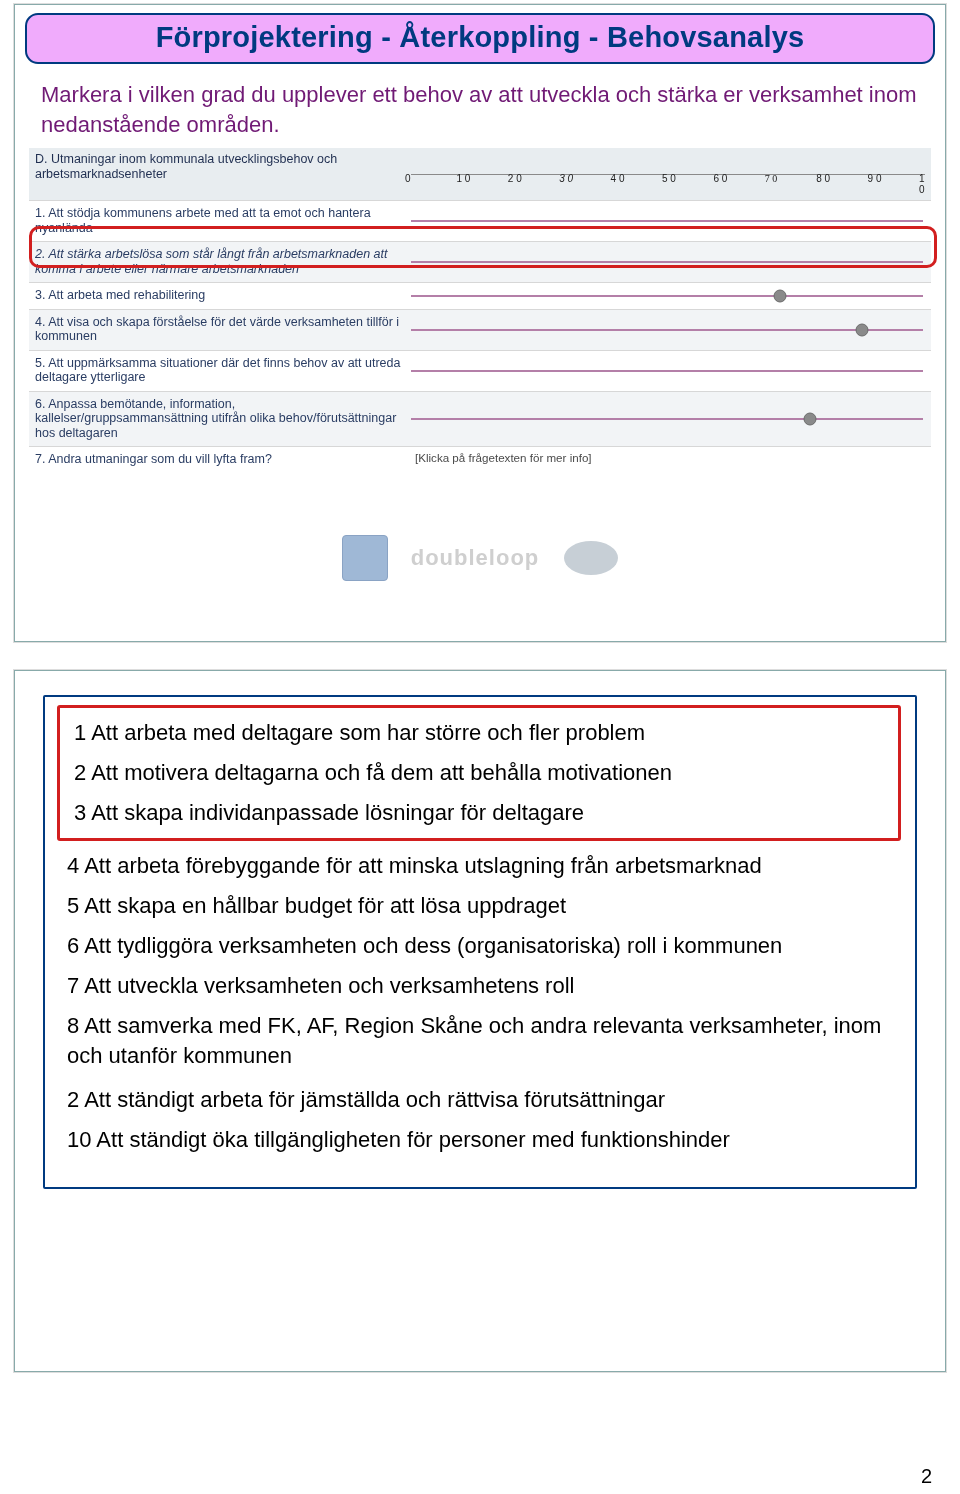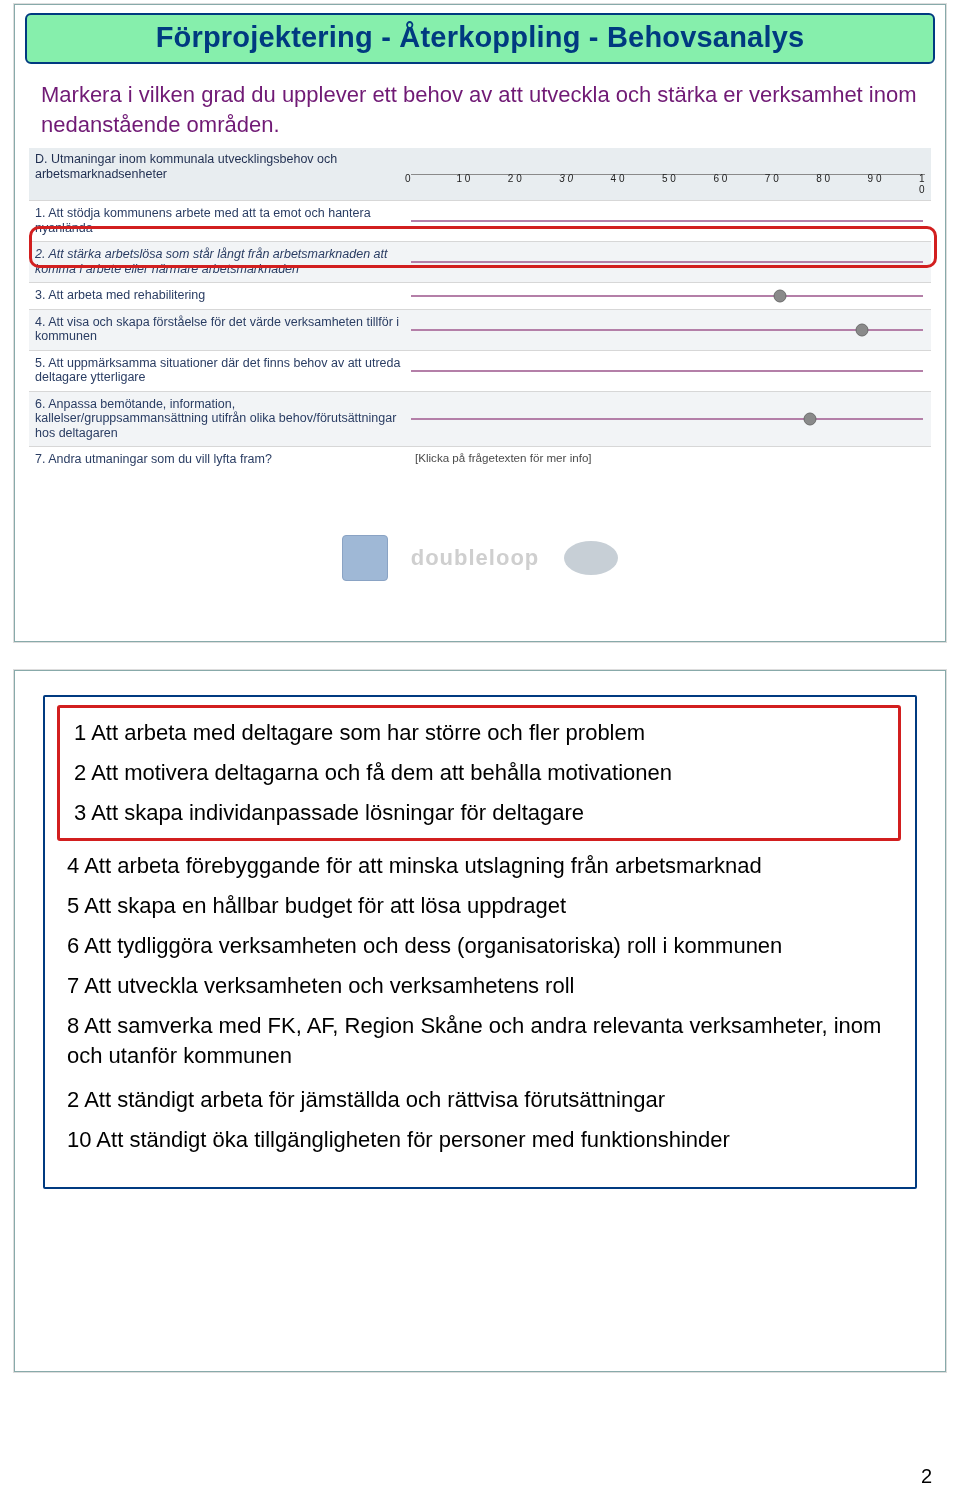--- a/index.html
+++ b/index.html
@@ -1,20 +1,20 @@
 <!DOCTYPE html>
 <html><head>
 <meta charset="utf-8">
 <style>
   html,body{margin:0;padding:0;background:#fff;font-family:Arial,Helvetica,sans-serif}
   .page{width:960px;margin:0 auto;position:relative;min-height:1494px;padding-top:4px}
   .slide{background:#fff;border:1px solid #8aa;margin:0 14px 28px 14px;box-shadow:0 0 0 1px #ddd;position:relative}
   .slide1{height:636px}
   .slide2{height:700px}
-  .titlebar{margin:8px 10px 10px 10px;border:2.5px solid #003a80;border-radius:6px;padding:6px 10px 8px 10px;background:#86efac}
+  .titlebar{margin:8px 10px 10px 10px;border:2.5px solid #003a80;border-radius:13px;padding:6px 10px 8px 10px;background:#f0abfc}
   .titlebar h1{margin:0;color:#003a80;font-size:29px;font-weight:bold;text-align:center;letter-spacing:.2px}
   .intro{margin:16px 20px 8px 26px;color:#701a75;font-size:22px;line-height:30px}
   .chartwrap{margin:8px 14px 0 14px;background:#fff;position:relative}
   .sectionD{background:#e8edf0;padding:4px 6px 8px 6px}
   .sectionD .dblock{width:370px;font-size:12.5px;color:#1f2e50;line-height:15px}
   .scalelabels{position:absolute;left:376px;right:6px;top:2px;color:#003a80;font-size:16px}
   .scalelabels .lab-left{float:left}
   .scalelabels .lab-right{float:right}
   .ticks{position:absolute;left:382px;right:6px;top:26px;height:14px;font-size:10px;color:#222;border-top:1px solid #8a8a8a}
   .ticks span{position:absolute;top:-2px;transform:translateX(-6px)}
@@ -60,21 +60,21 @@
           <span>Utmaningar inom kommunala utvecklingsbehov och arbetsmarknadsenheter</span>
         </div>
         <div class="ticks" id="ticks">
             <span style="left: 0%;">0</span>
             <span style="left: 10%;">1 0</span>
             <span style="left: 20%;">2 0</span>
             <span style="left: 30%; font-style: italic;">3 0</span>
             <span style="left: 40%;">4 0</span>
             <span style="left: 50%;">5 0</span>
             <span style="left: 60%;">6 0</span>
-            <span style="left: 70%;">7 0</span>
+            <span style="left: 70%; font-family: Liberation Serif, serif;">7 0</span>
             <span style="left: 80%;">8 0</span>
             <span style="left: 90%;">9 0</span>
             <span style="left: 100%;">1 0</span>
           </div>
       </div>
 
       <div id="rows">
           <div class="row" style="min-height: 34px;">
             <div class="qt">1. Att stödja kommunens arbete med att ta emot och hantera nyanlända</div>
             <div class="slider"></div>

